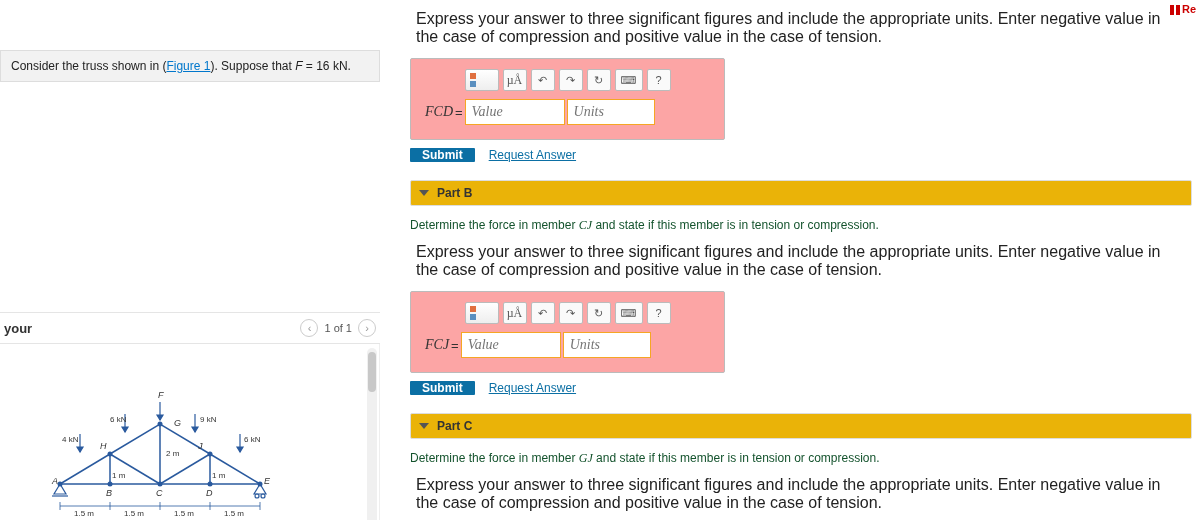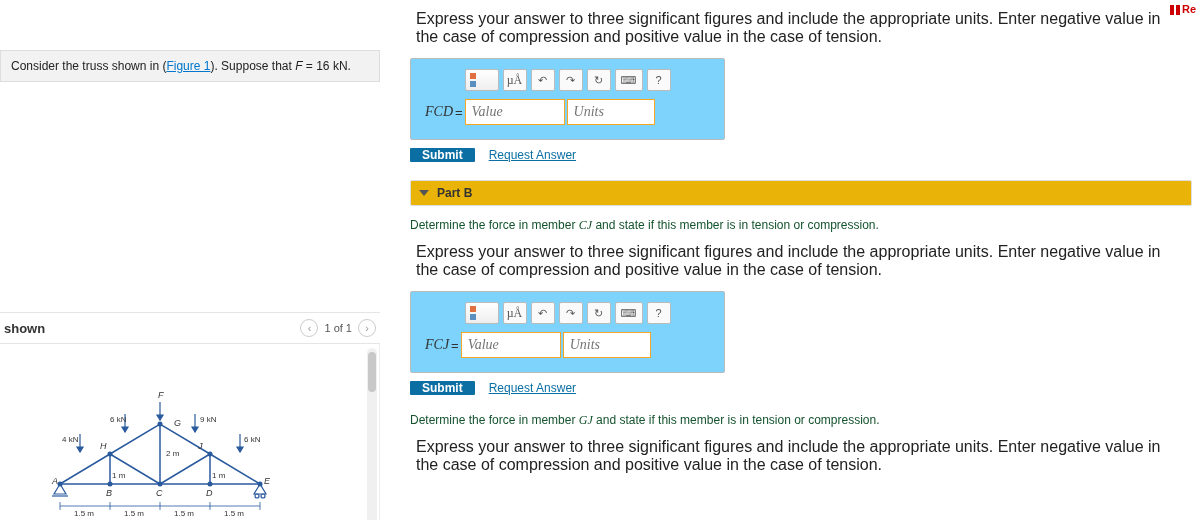--- a/index.html
+++ b/index.html
@@ -12,21 +12,21 @@
   .problem-statement i{font-style:italic}
   .figure-hdr{font-size:13px;font-weight:bold;padding:6px 4px;border-top:1px solid #e5e5e5;border-bottom:1px solid #e5e5e5;display:flex;align-items:center;justify-content:space-between}
   .fig-nav{display:flex;align-items:center;gap:6px;font-weight:normal;font-size:11px;color:#555}
   .nav-btn{width:18px;height:18px;border:1px solid #ccc;border-radius:50%;display:flex;align-items:center;justify-content:center;color:#999;background:#fff}
   .figure-panel{position:relative;height:190px;border-right:1px solid #eee}
   .figure-panel svg{position:absolute;left:40px;top:40px}
   .scrollbar{position:absolute;right:2px;top:4px;bottom:4px;width:10px;background:#f0f0f0;border-radius:5px}
   .scrollbar .thumb{position:absolute;left:1px;right:1px;top:4px;height:40px;background:#c8c8c8;border-radius:4px}
   .right-col{position:absolute;left:410px;top:0;right:0;padding-right:8px}
   .instructions{font-size:16px;color:#222;margin:10px 6px 12px}
-  .answer-box{border:1px solid #bbb;border-radius:2px;padding:10px 14px 14px;width:315px;margin-bottom:8px;background:#7dd3fc}
+  .answer-box{border:1px solid #bbb;border-radius:2px;padding:10px 14px 14px;width:315px;margin-bottom:8px;background:#fca5a5}
   .toolbar{display:flex;align-items:center;gap:4px;justify-content:center;margin-bottom:8px}
   .tb{border:1px solid #bbb;border-radius:2px;height:22px;min-width:24px;display:flex;align-items:center;justify-content:center;background:#fafafa;font-size:11px;color:#555}
   .tb.templates{width:34px;background:linear-gradient(#fff,#eee);position:relative}
   .tb.templates::before{content:"";position:absolute;left:4px;top:3px;width:6px;height:6px;background:#e07040}
   .tb.templates::after{content:"";position:absolute;left:4px;bottom:3px;width:6px;height:6px;background:#5a8fbf}
   .tb.mu{font-family:'Times New Roman',serif;font-size:12px}
   .tb.keyboard{width:28px}
   .input-row{display:flex;align-items:center;gap:2px}
   .var-label{font-style:italic;font-family:'Times New Roman',serif;font-size:14px}
   .eq{font-size:13px}
@@ -50,21 +50,21 @@
       <rect x="6" width="4" height="10" fill="#c00"></rect>
     </svg><span>Re</span>
 </div>
 
 <div class="left-col">
   <div class="problem-statement">
     <span>Consider the truss shown in (</span><a class="figlink">Figure 1</a><span>). Suppose that </span><i>F</i><span> = 16 </span><span>kN</span><span>.</span>
   </div>
 
   <div class="figure-hdr">
-    <span>shown</span>
+    <span>your</span>
     <span class="fig-nav">
       <span class="nav-btn">‹</span>
       <span>1 of 1</span>
       <span class="nav-btn">›</span>
     </span>
   </div>
 
   <div class="figure-panel">
     <svg width="280" height="140">
       <g stroke="#2a5a9e" stroke-width="1.5" fill="none">
@@ -196,18 +196,22 @@
       <span class="eq">=</span>
       <input class="txt-input value" placeholder="Value" style="">
       <input class="txt-input units" placeholder="Units" style="">
     </div>
   </div>
   <div class="submit-row">
     <button class="submit-btn">Submit</button>
     <a class="req-link">Request Answer</a>
   </div>
 
+  <div class="part-hdr">
+    <span class="caret"></span>
+    <span>Part C</span>
+  </div>
   <div class="part-q">
     <span>Determine the force in member </span><i>GJ</i><span> and state if this member is in tension or compression.</span>
   </div>
   <div class="instructions">Express your answer to three significant figures and include the appropriate units. Enter negative value in the case of compression and positive value in the case of tension.</div>
 
 </div>
 
 </body></html>

